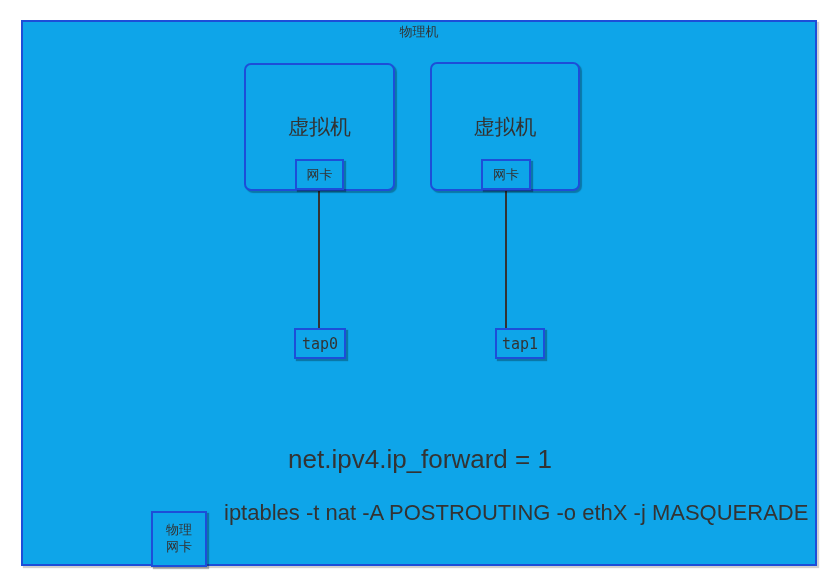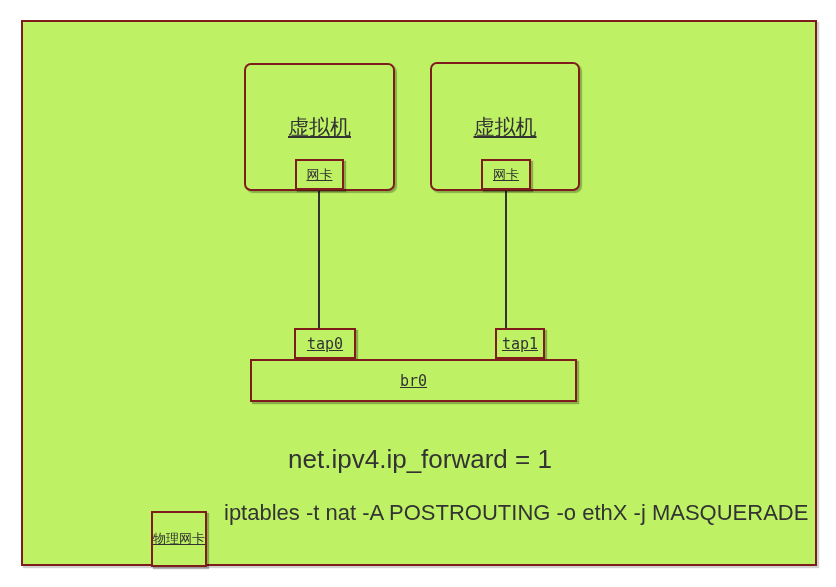--- a/index.html
+++ b/index.html
@@ -8,24 +8,23 @@
     width: 836px;
     height: 587px;
     background: #ffffff;
     font-family: "Liberation Sans", sans-serif;
     color: #333333;
     overflow: hidden;
   }
   .box {
     position: absolute;
     box-sizing: border-box;
-    border: 2px solid #7f1d1d;
-    background: #bef264;
+    border: 2px solid #1d4ed8;
+    background: #0ea5e9;
     box-shadow: 2px 2px 1px rgba(0,0,0,0.28);
-    text-decoration: underline;
   }
   .center {
     display: flex;
     align-items: center;
     justify-content: center;
   }
   .conn {
     position: absolute;
     width: 2px;
     background: #333333;
@@ -40,45 +39,46 @@
   #vm1 { left: 244px; top: 63px; width: 151px; height: 128px; border-radius: 7px; font-size: 21px; }
   #vm2 { left: 430px; top: 62px; width: 150px; height: 129px; border-radius: 7px; font-size: 21px; }
   
   #nic1 { left: 295px; top: 159px; width: 49px; height: 31px; font-size: 13px; }
   #nic2 { left: 481px; top: 159px; width: 50px; height: 31px; font-size: 13px; }
   
   #conn1 { left: 318px; top: 189px; height: 141px; }
   #conn2 { left: 505px; top: 189px; height: 141px; }
   
   .mono { font-family: "DejaVu Sans Mono", monospace; }
-  #tap0 { left: 294px; top: 328px; width: 62px; height: 31px; font-size: 15px; }
+  #tap0 { left: 294px; top: 328px; width: 52px; height: 31px; font-size: 15px; }
   #tap1 { left: 481px; top: 328px; width: 50px; height: 31px; font-size: 15px; margin-left: 14px; }
   
   #br0 { left: 250px; top: 359px; width: 327px; height: 43px; font-size: 15px; }
   
   #sysctl {
     position: absolute; left: 240px; top: 444px; width: 360px;
     text-align: center; font-size: 26px;
   }
   #pnic {
     left: 151px; top: 511px; width: 56px; height: 56px;
     font-size: 13px; line-height: 1.3; text-align: center;
-    flex-direction: row;
+    flex-direction: column;
   }
   #iptables {
     position: absolute; left: 224px; top: 500px;
     font-size: 22px; white-space: nowrap;
   }
 </style>
 </head>
 <body>
 
 <div class="canvas">
 
   <div class="box" id="host-box"></div>
+  <div id="host-label">物理机</div>
 
   <div class="conn" id="conn1"></div>
   <div class="conn" id="conn2"></div>
 
   <div class="box center" id="vm1">
     <span>虚拟机</span>
   </div>
   <div class="box center" id="nic1">
     <span>网卡</span>
   </div>
@@ -90,23 +90,20 @@
     <span>网卡</span>
   </div>
 
   <div class="box center mono" id="tap0">
     <span>tap0</span>
   </div>
   <div class="box center mono" id="tap1">
     <span>tap1</span>
   </div>
 
-  <div class="box center mono" id="br0">
-    <span>br0</span>
-  </div>
 
   <div id="sysctl">net.ipv4.ip_forward = 1</div>
 
   <div class="box center" id="pnic">
     <span>物理</span>
     <span>网卡</span>
   </div>
 
   <div id="iptables">iptables -t nat -A POSTROUTING -o ethX -j MASQUERADE</div>
 

